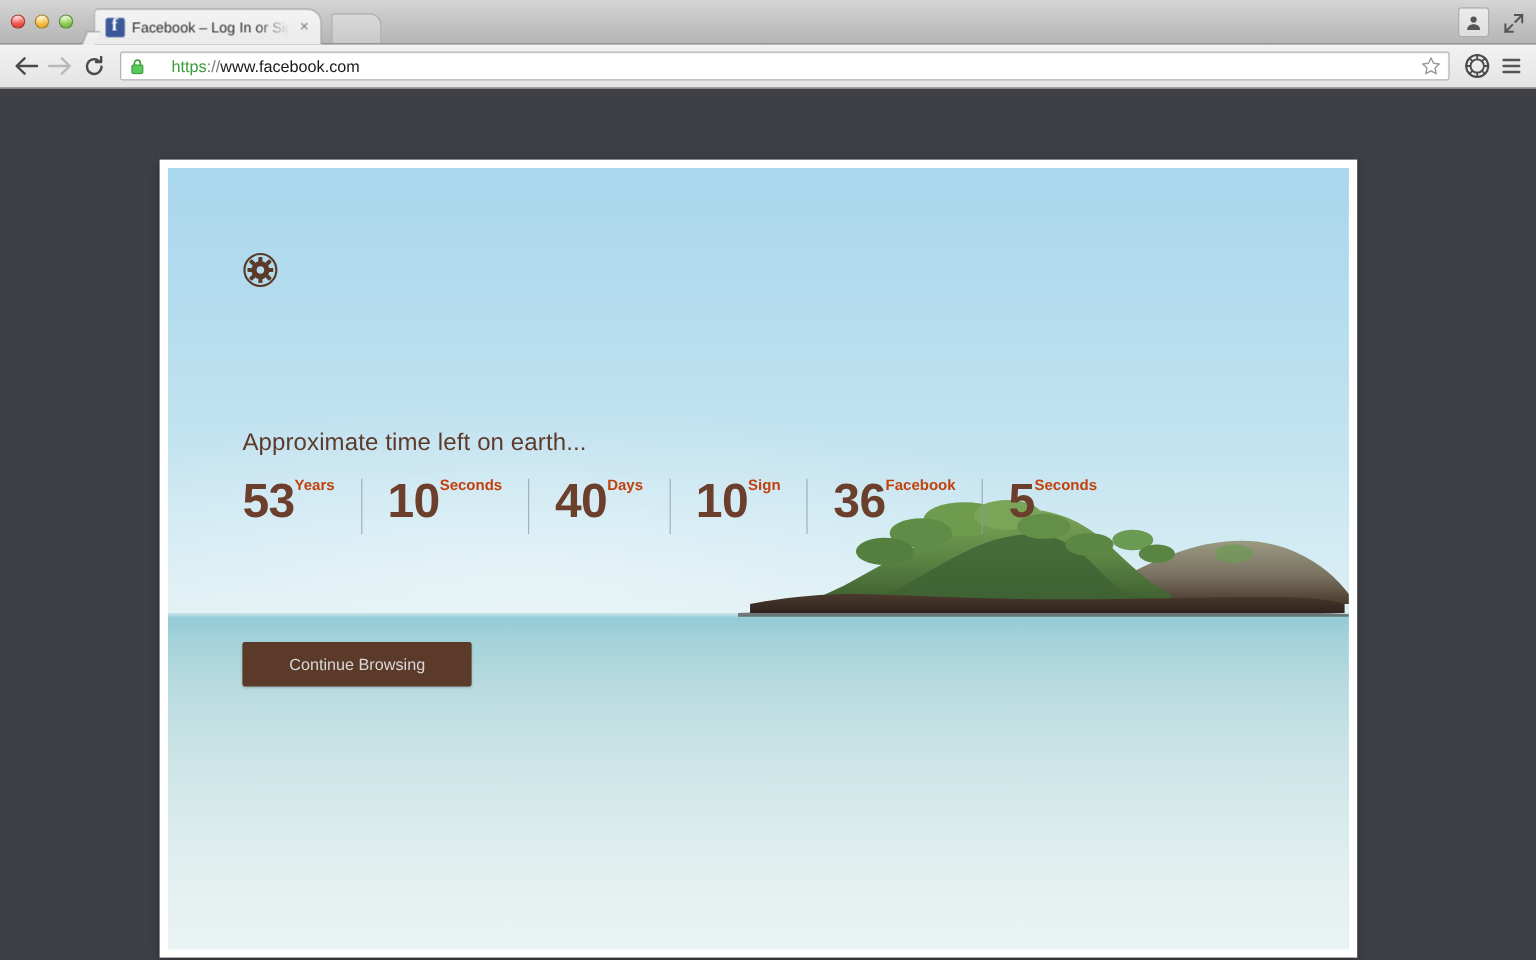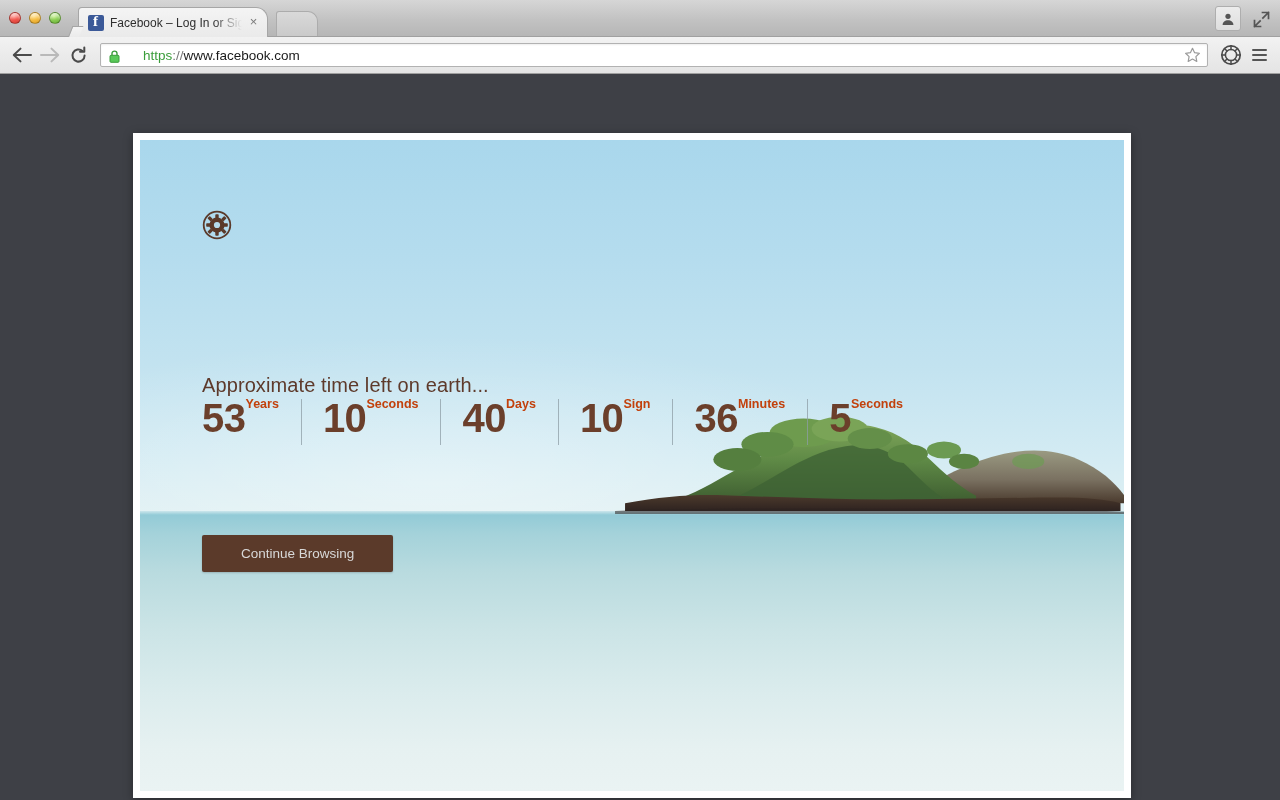--- a/index.html
+++ b/index.html
@@ -278,21 +278,20 @@
   }
 
   .headline {
     position: absolute;
     top: 218px;
     left: 0;
     font-size: 20px;
     color: #5e3a2b;
     letter-spacing: 0.1px;
     white-space: nowrap;
-    margin-top: 16px;
   }
 
   .countdown {
     position: absolute;
     top: 256px;
     left: 0;
     display: flex;
     align-items: stretch;
   }
   .cd-unit {
@@ -515,21 +514,21 @@
             <div class="cd-unit">
               <span class="cd-value">40</span>
               <span class="cd-label">Days</span>
             </div>
             <div class="cd-unit">
               <span class="cd-value">10</span>
               <span class="cd-label">Sign</span>
             </div>
             <div class="cd-unit">
               <span class="cd-value">36</span>
-              <span class="cd-label">Minutes</span>
+              <span class="cd-label">Facebook</span>
             </div>
             <div class="cd-unit">
               <span class="cd-value">5</span>
               <span class="cd-label">Seconds</span>
             </div>
           </div>
 
           <button class="cta">Continue Browsing</button>
 
         </div>

